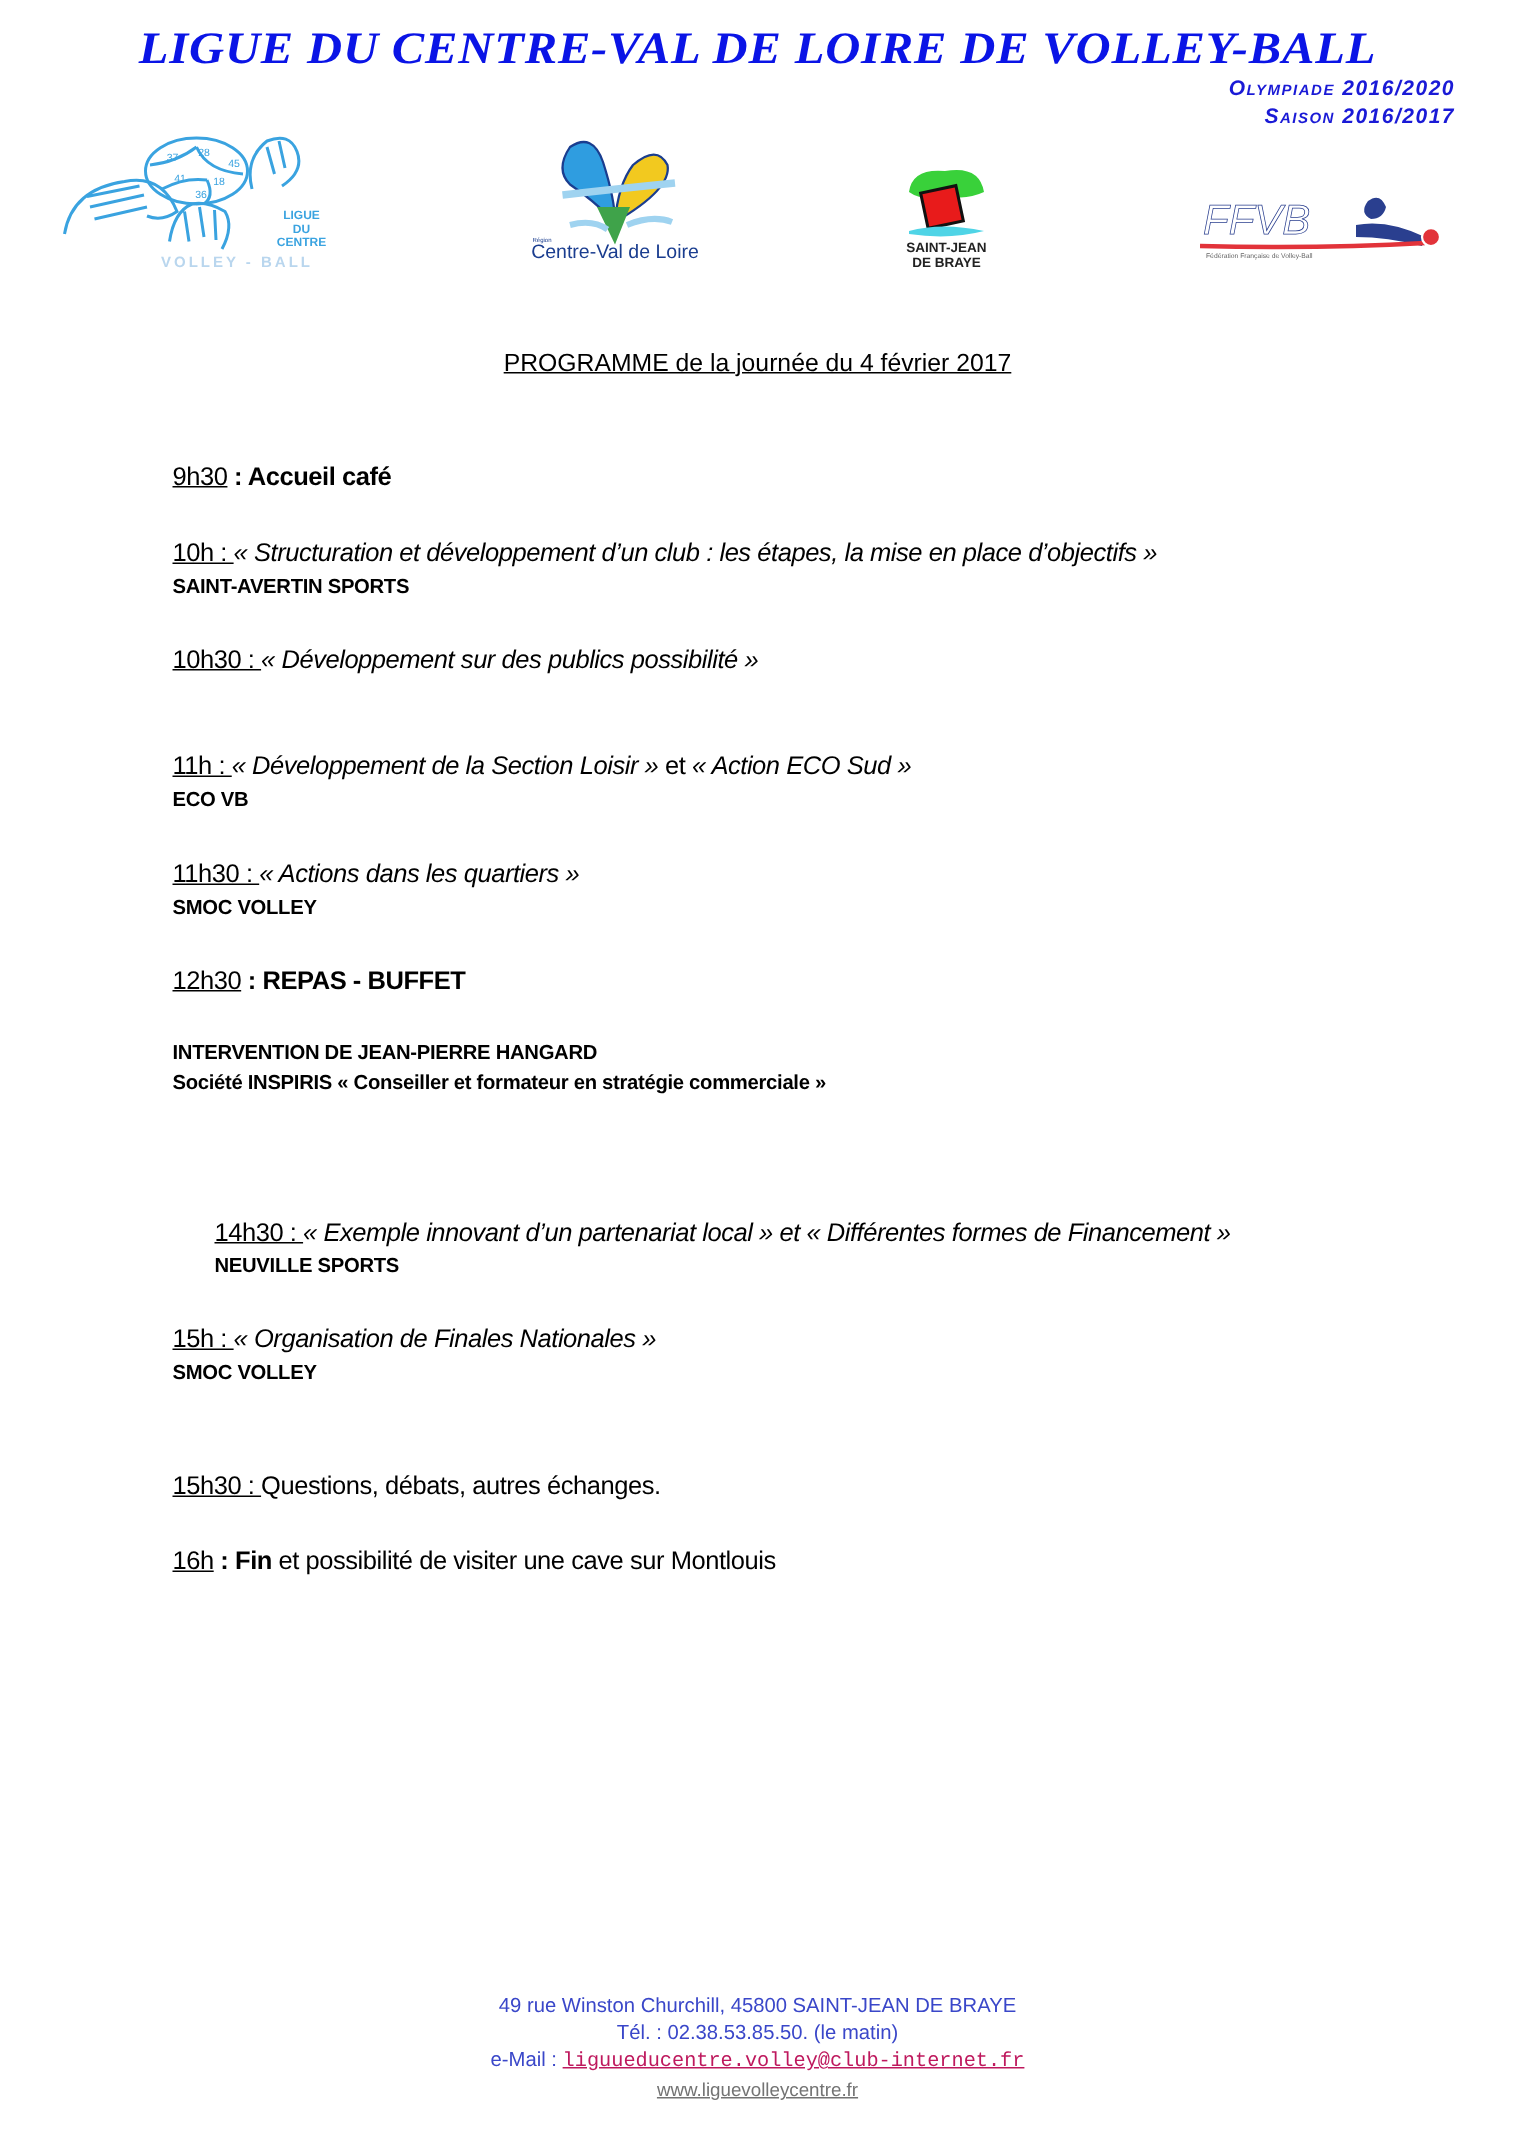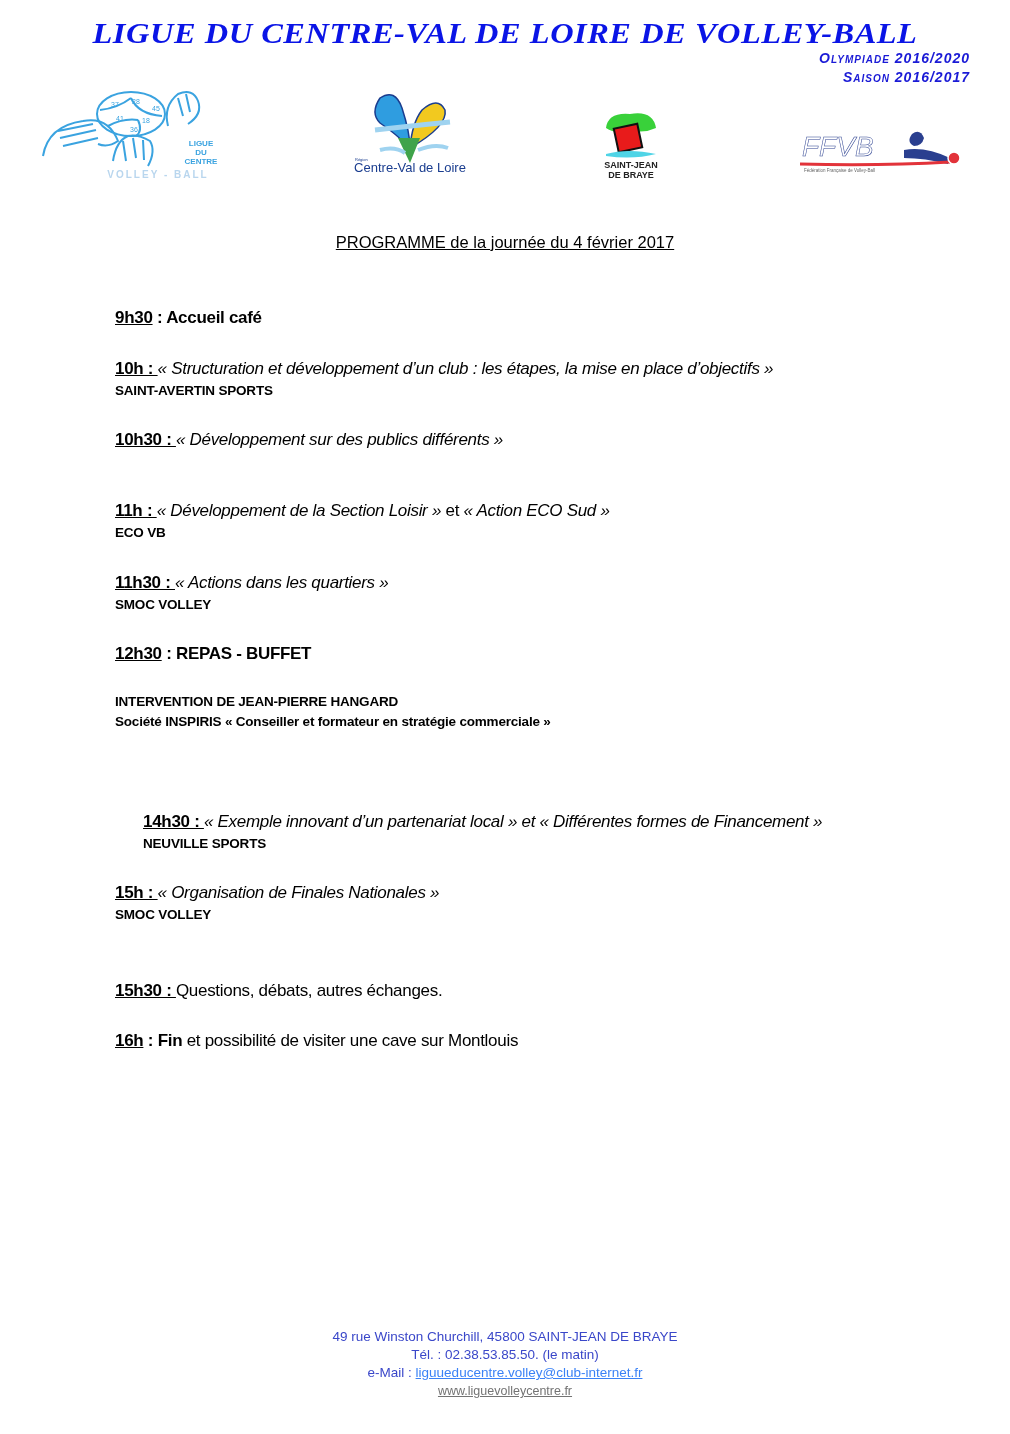--- a/index.html
+++ b/index.html
@@ -7,27 +7,27 @@
   .abs { position:absolute; }
   .title { left:0; width:1010px; top:16px; text-align:center; font-family:"Liberation Serif", serif; font-style:italic; font-weight:bold; font-size:30px; color:#0a14e6; letter-spacing:0.5px; transform:scaleX(1.08); transform-origin:center; white-space:nowrap; }
   .sub { right:40px; font-family:"Liberation Sans", sans-serif; font-style:italic; font-weight:bold; color:#1a1ad6; font-size:14px; font-variant:small-caps; letter-spacing:1px; text-align:right; }
   .sub1 { top:50px;margin-left:36px; }
   .sub2 { top:69px; }
   .logo { position:absolute; }
   .prog-title { left:0; width:1010px; top:233px; text-align:center; font-size:16.5px; text-decoration:underline; font-family:"Liberation Sans Narrow","Liberation Sans", sans-serif; }
   .agenda { left:115px; width:782px; top:305px; font-family:"Liberation Sans", sans-serif; }
   .item { position:absolute; left:0; width:782px; }
   .line { font-size:17px; line-height:25px; letter-spacing:-0.3px; }
-  .time { font-weight:bold; text-decoration:underline; }
+  .time { font-weight:normal; text-decoration:underline; }
   .it { font-style:italic; }
   .b { font-weight:bold; }
   .org { font-weight:bold; font-size:13.5px; line-height:20px; letter-spacing:-0.2px; }
   .justify { text-align:justify; text-align-last:left; }
   .footer { left:0; width:1010px; top:1328px; text-align:center; font-size:13.5px; line-height:18px; color:#3a47c9; }
-  .footer a { color:#3b82f6; text-decoration:underline; }
+  .footer a { color:#be185d; text-decoration:underline;font-family:Liberation Mono, monospace; }
   .footer .web { color:#737373; }
 </style>
 </head>
 <body>
 
 <div class="abs title">LIGUE DU CENTRE-VAL DE LOIRE DE VOLLEY-BALL</div>
 <div class="abs sub sub1">Olympiade 2016/2020</div>
 <div class="abs sub sub2">Saison 2016/2017</div>
 
 <div class="logo" style="left:38px; top:86px; width:190px; height:95px;">
@@ -96,21 +96,21 @@
   <div class="item" style="top:0px;">
     <div class="line b"><span class="time">9h30</span><span> : </span><span>Accueil café</span></div>
   </div>
 
   <div class="item" style="top:51px;">
     <div class="line"><span class="time">10h : </span><span class="it">« Structuration et développement d’un club : les étapes, la mise en place d’objectifs »</span></div>
     <div class="org">SAINT-AVERTIN SPORTS</div>
   </div>
 
   <div class="item" style="top:122px;">
-    <div class="line"><span class="time">10h30 : </span><span class="it">« Développement sur des publics différents »</span></div>
+    <div class="line"><span class="time">10h30 : </span><span class="it">« Développement sur des publics possibilité »</span></div>
   </div>
 
   <div class="item" style="top:193px;">
     <div class="line"><span class="time">11h : </span><span class="it">« Développement de la Section Loisir »</span><span> et </span><span class="it">« Action ECO Sud »</span></div>
     <div class="org">ECO VB</div>
   </div>
 
   <div class="item" style="top:265px;">
     <div class="line"><span class="time">11h30 : </span><span class="it">« Actions dans les quartiers »</span></div>
     <div class="org">SMOC VOLLEY</div>

